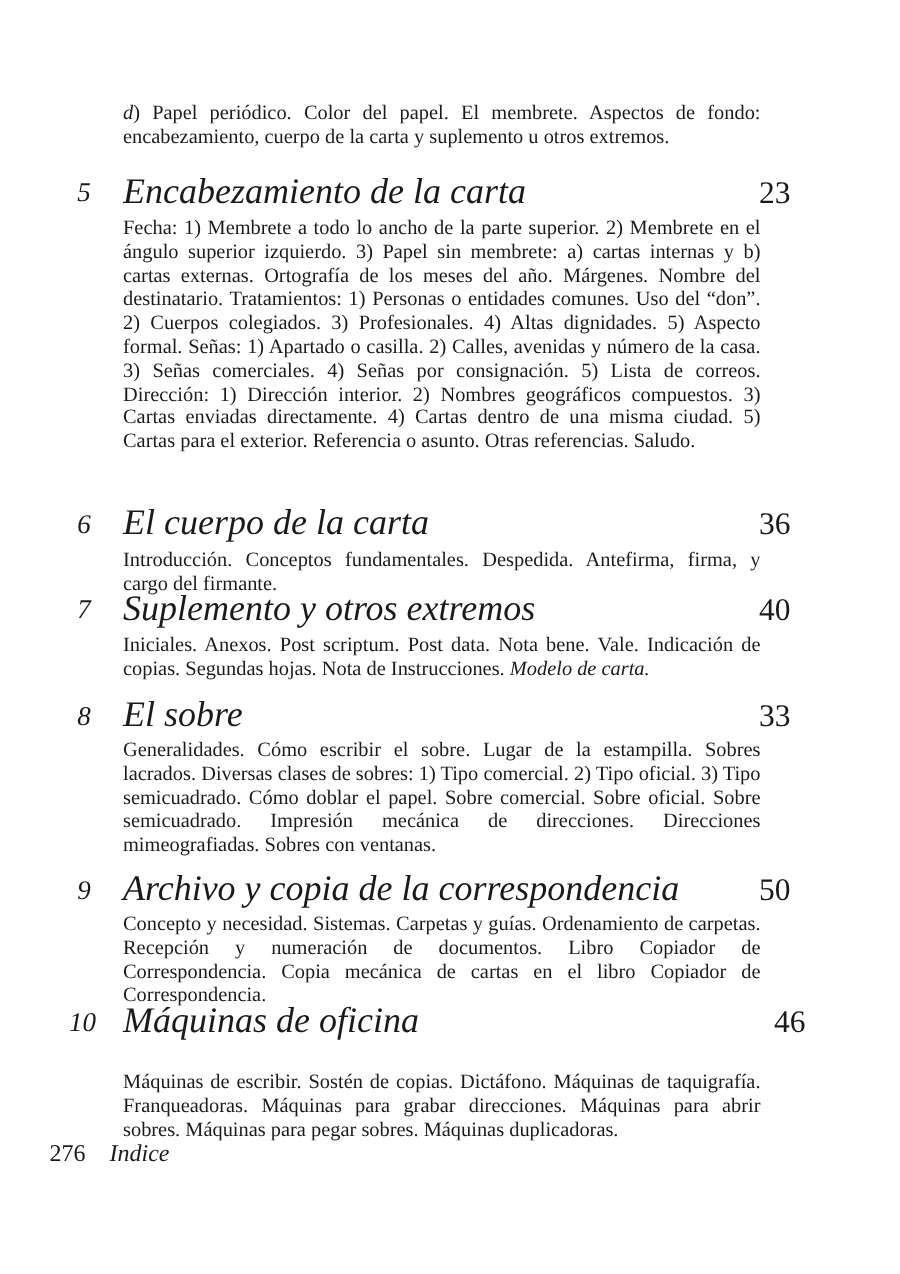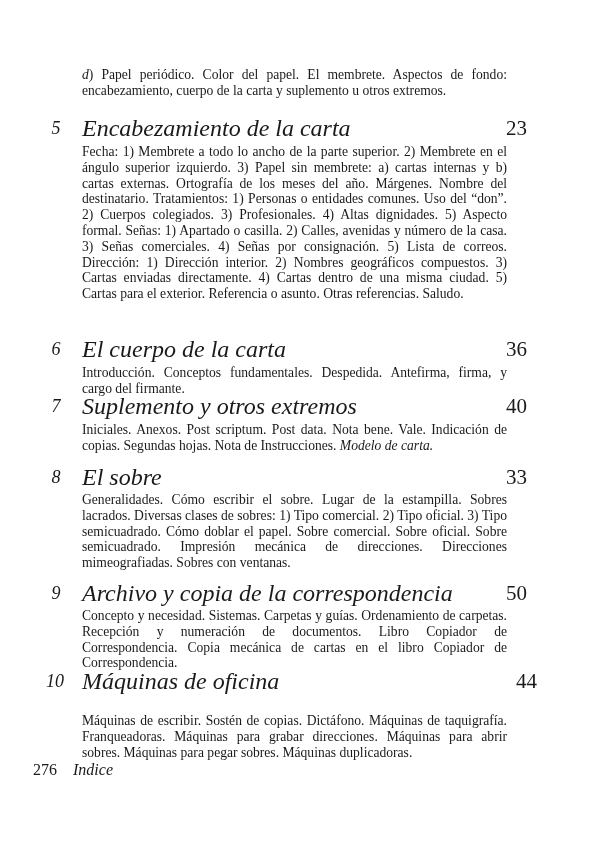--- a/index.html
+++ b/index.html
@@ -56,21 +56,21 @@
   <div class="sec" style="top:582px;">
     <span class="sec-num">9</span>
     <span class="sec-title">Archivo y copia de la correspondencia</span>
     <span class="sec-page">50</span>
   </div>
   <div class="para" style="top:608px;">Concepto y necesidad. Sistemas. Carpetas y guías. Ordenamiento de carpetas. Recepción y numeración de documentos. Libro Copiador de Correspondencia. Copia mecánica de cartas en el libro Copiador de Correspondencia.</div>
 
   <div class="sec" style="top:670px;">
     <span class="sec-num" style="left:40px;text-align:right;">10</span>
     <span class="sec-title">Máquinas de oficina</span>
-    <span class="sec-page" style="right:63px;">44</span>
+    <span class="sec-page" style="right:63px;">46</span>
   </div>
   <div class="para" style="top:697px;margin-top:16px;">Máquinas de escribir. Sostén de copias. Dictáfono. Máquinas de taquigrafía. Franqueadoras. Máquinas para grabar direcciones. Máquinas para abrir sobres. Máquinas para pegar sobres. Máquinas duplicadoras.</div>
 
   <div class="footer">
     <span class="fnum">276</span>
     <span class="ftitle">Indice</span>
   </div>
 </div>
 
 </body></html>

